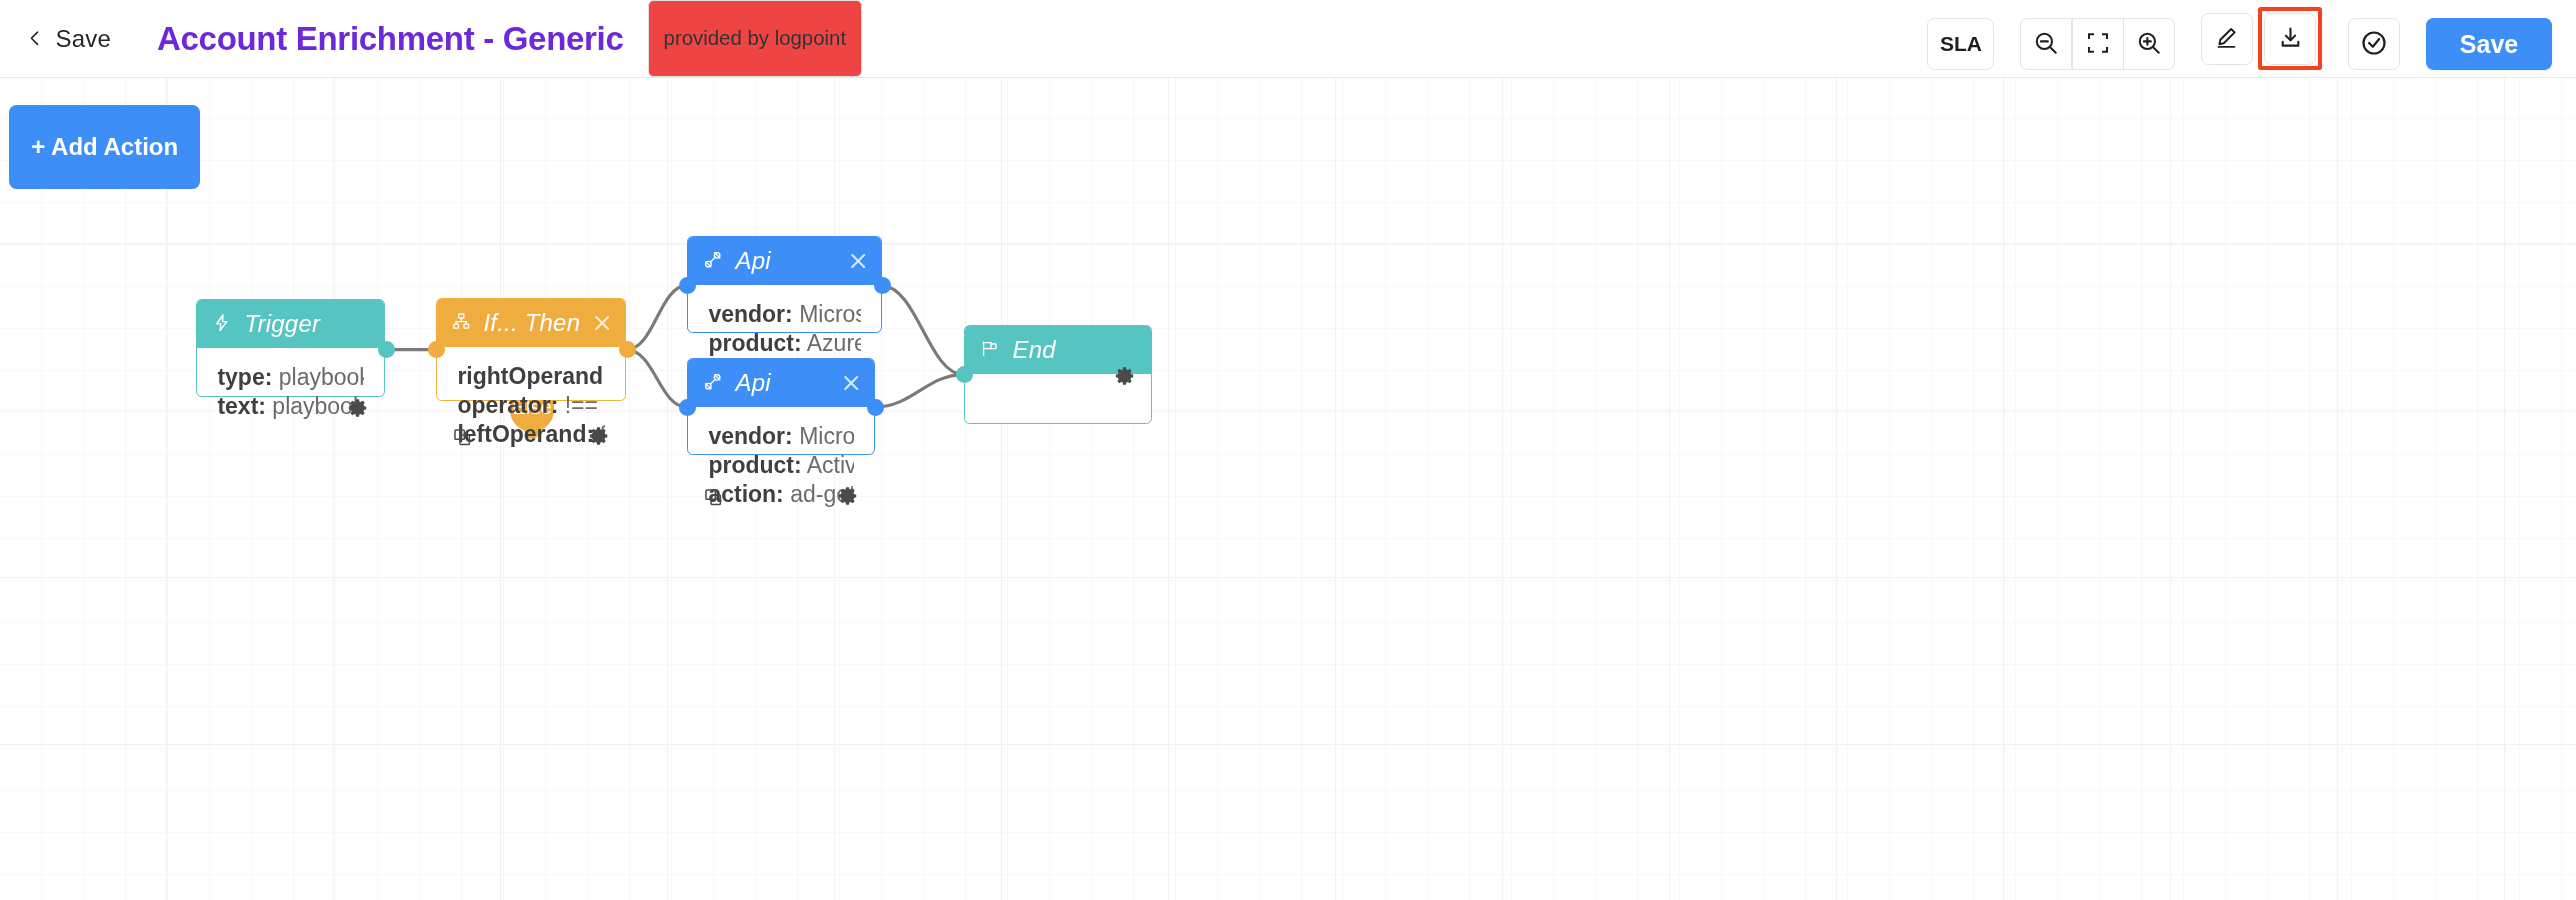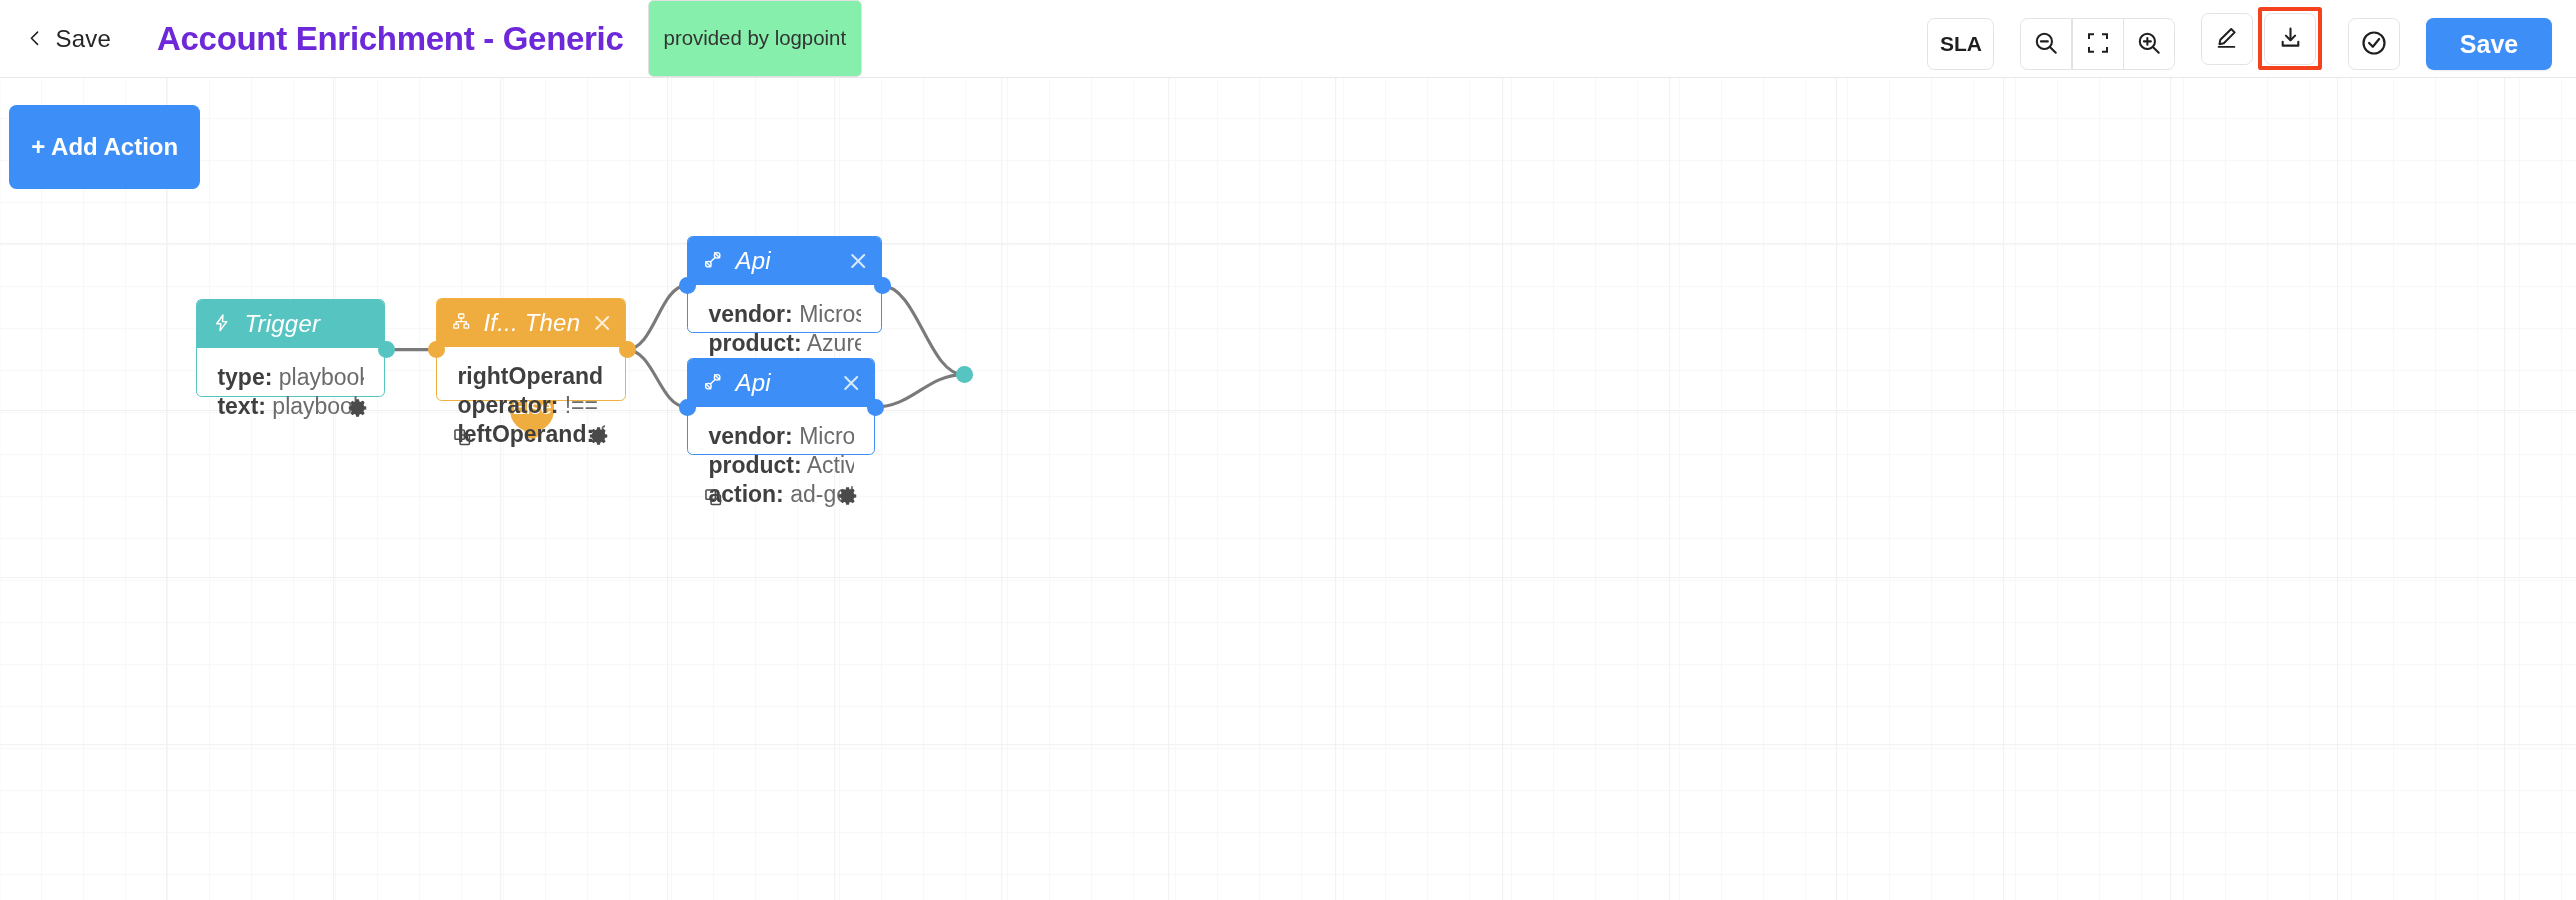--- a/index.html
+++ b/index.html
@@ -28,21 +28,21 @@
   .back-label { font-size: 24px; color: #262626; letter-spacing: 0.2px; }
 
   .page-title {
     margin-left: 46px;
     font-size: 33px; font-weight: 700; color: #6d28d9;
     letter-spacing: -0.3px; white-space: nowrap;
   }
   .provided-badge {
     margin-left: 24px;
     border: 0.9px solid #e0e0e0; border-radius: 5.6px;
-    background: #86efac;
+    background: #ef4444;
     padding: 26px 15px;
     font-size: 20.4px; color: #333; white-space: nowrap;
   }
 
   .header-right {
     margin-left: auto; margin-right: 24px;
     display: flex; align-items: flex-end; gap: 26px;
   }
   .btn-box {
     width: 52px; height: 52px;
@@ -470,15 +470,35 @@
       </span>
       <span class="node-gear">
         <svg viewBox="0 0 24 24" width="22" height="22" fill="#4a4a4a">
             <path d="M12 8.2a3.8 3.8 0 1 0 0 7.6 3.8 3.8 0 0 0 0-7.6zm0 5.6a1.8 1.8 0 1 1 0-3.6 1.8 1.8 0 0 1 0 3.6z"></path>
             <path d="M21 13.6v-3.2l-2.3-.4a7 7 0 0 0-.7-1.7l1.3-1.9-2.2-2.2-1.9 1.3a7 7 0 0 0-1.7-.7L13.1 2.5H9.9l-.4 2.3a7 7 0 0 0-1.7.7L5.9 4.2 3.7 6.4l1.3 1.9a7 7 0 0 0-.7 1.7l-2.3.4v3.2l2.3.4c.16.6.4 1.17.7 1.7l-1.3 1.9 2.2 2.2 1.9-1.3c.53.3 1.1.54 1.7.7l.4 2.3h3.2l.4-2.3c.6-.16 1.17-.4 1.7-.7l1.9 1.3 2.2-2.2-1.3-1.9c.3-.53.54-1.1.7-1.7z"></path>
           </svg>
       </span>
     </div>
   </div>
 
+  <div class="node node-end">
+    <div class="node-head">
+      <span>
+        <svg viewBox="0 0 24 24" width="19.5" height="19.5" fill="none" stroke="#fff" stroke-width="1.7" stroke-linejoin="round">
+            <path d="M4.4 3.2v17.6"></path>
+            <path d="M4.4 4.4h9.2v7.4H4.4"></path>
+            <path d="M13.6 6.2h6v5.6h-6"></path>
+          </svg>
+      </span>
+      <span class="ntitle">End</span>
+    </div>
+    <div class="node-body">
+      <span class="node-gear">
+        <svg viewBox="0 0 24 24" width="22" height="22" fill="#4a4a4a">
+            <path d="M12 8.2a3.8 3.8 0 1 0 0 7.6 3.8 3.8 0 0 0 0-7.6zm0 5.6a1.8 1.8 0 1 1 0-3.6 1.8 1.8 0 0 1 0 3.6z"></path>
+            <path d="M21 13.6v-3.2l-2.3-.4a7 7 0 0 0-.7-1.7l1.3-1.9-2.2-2.2-1.9 1.3a7 7 0 0 0-1.7-.7L13.1 2.5H9.9l-.4 2.3a7 7 0 0 0-1.7.7L5.9 4.2 3.7 6.4l1.3 1.9a7 7 0 0 0-.7 1.7l-2.3.4v3.2l2.3.4c.16.6.4 1.17.7 1.7l-1.3 1.9 2.2 2.2 1.9-1.3c.53.3 1.1.54 1.7.7l.4 2.3h3.2l.4-2.3c.6-.16 1.17-.4 1.7-.7l1.9 1.3 2.2-2.2-1.3-1.9c.3-.53.54-1.1.7-1.7z"></path>
+          </svg>
+      </span>
+    </div>
+  </div>
 
 </div>
 
 
 </body></html>

